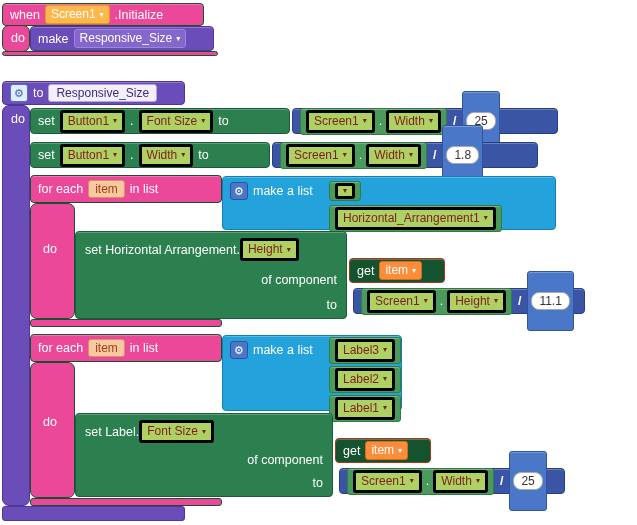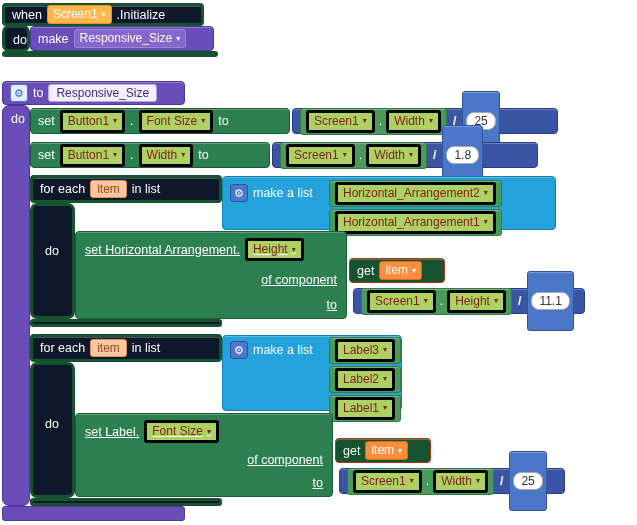--- a/index.html
+++ b/index.html
@@ -18,21 +18,21 @@
   .op{font-weight:bold; padding:0 1px;}
 
   .dd{display:inline-flex; align-items:center; gap:4px; padding:1px 5px; border-radius:3px;
       font-size:12px; line-height:1.25; cursor:default;}
   .car{font-size:8px; line-height:1;}
 
   .blk-inline{display:inline-flex; align-items:center; gap:4px; padding:1px 5px; border-radius:3px;
       box-shadow: inset 0 1px 0 rgba(255,255,255,.25);}
 
   
-  .gold{background:#0f172a; border:3px solid #14532d;}
+  .gold{background:#ec4899; border:1px solid #14532d;}
   .gold-dd{background:#FDB84D; border:1px solid #E09A23; color:#fff;}
 
   .purple{background:#6A4DB8; border:1px solid #4F3795;}
   .purple-dd{background:#8466CC; border:1px solid #9D85D9; color:#fff;}
   .name-field{background:#F4F0FB; border:1px solid #B6A4E3; color:#3D2D7A; padding:1px 7px;
       border-radius:3px; font-size:12px;}
 
   .green-dark{background:#2C7F4F; border:1px solid #1D5C38;}
   .green-mid{background:#4A9A5C; border:1px solid #337A44;}
   .green-dd{background:#AED163; border:3px solid #000000; color:#7f1d1d;}
@@ -50,21 +50,21 @@
 
   .red-get{background:#14532d; border:1px solid #B03313;}
   .orange-dd{background:#FD8D3A; border:1px solid #D96A17; color:#fff;}
 
   .item-field{background:#F8C8A2; border:1px solid #D8935D; color:#A34312; padding:1px 6px;
       border-radius:3px; font-size:12px;}
 
   .ml-row{display:flex; align-items:center; gap:5px; height:24px;}
   .ml-head{display:inline-flex; align-items:center; gap:5px; width:94px; flex:0 0 auto; color:#fff;}
 
-  .g-row{display:flex; align-items:center; gap:5px;text-decoration:underline;}
+  .g-row{display:flex; align-items:center; }
   .g-right{justify-content:flex-end;}
 </style>
 </head>
 <body>
 
 <div class="canvas">
 
   <div class="blk gold" style="left:2px; top:3px; width:202px; height:23px;">
     <span class="lbl">when</span>
     <span class="dd gold-dd">
@@ -163,21 +163,20 @@
     <span class="lbl">in list</span>
   </div>
   <div class="blk cyan col" style="left:222px; top:176px; width:334px; height:54px;">
     <div class="ml-row">
       <span class="ml-head">
         <span class="gear-badge">⚙</span>
         <span>make a list</span>
       </span>
       <span class="blk-inline green-mid">
         <span class="dd green-dd">
-          <span>Horizontal_Arrangement2</span>
           <span class="car">▾</span>
         </span>
       </span>
     </div>
     <div class="ml-row">
       <span class="ml-head"></span>
       <span class="blk-inline green-mid">
         <span class="dd green-dd">
           <span>Horizontal_Arrangement1</span>
           <span class="car">▾</span>

